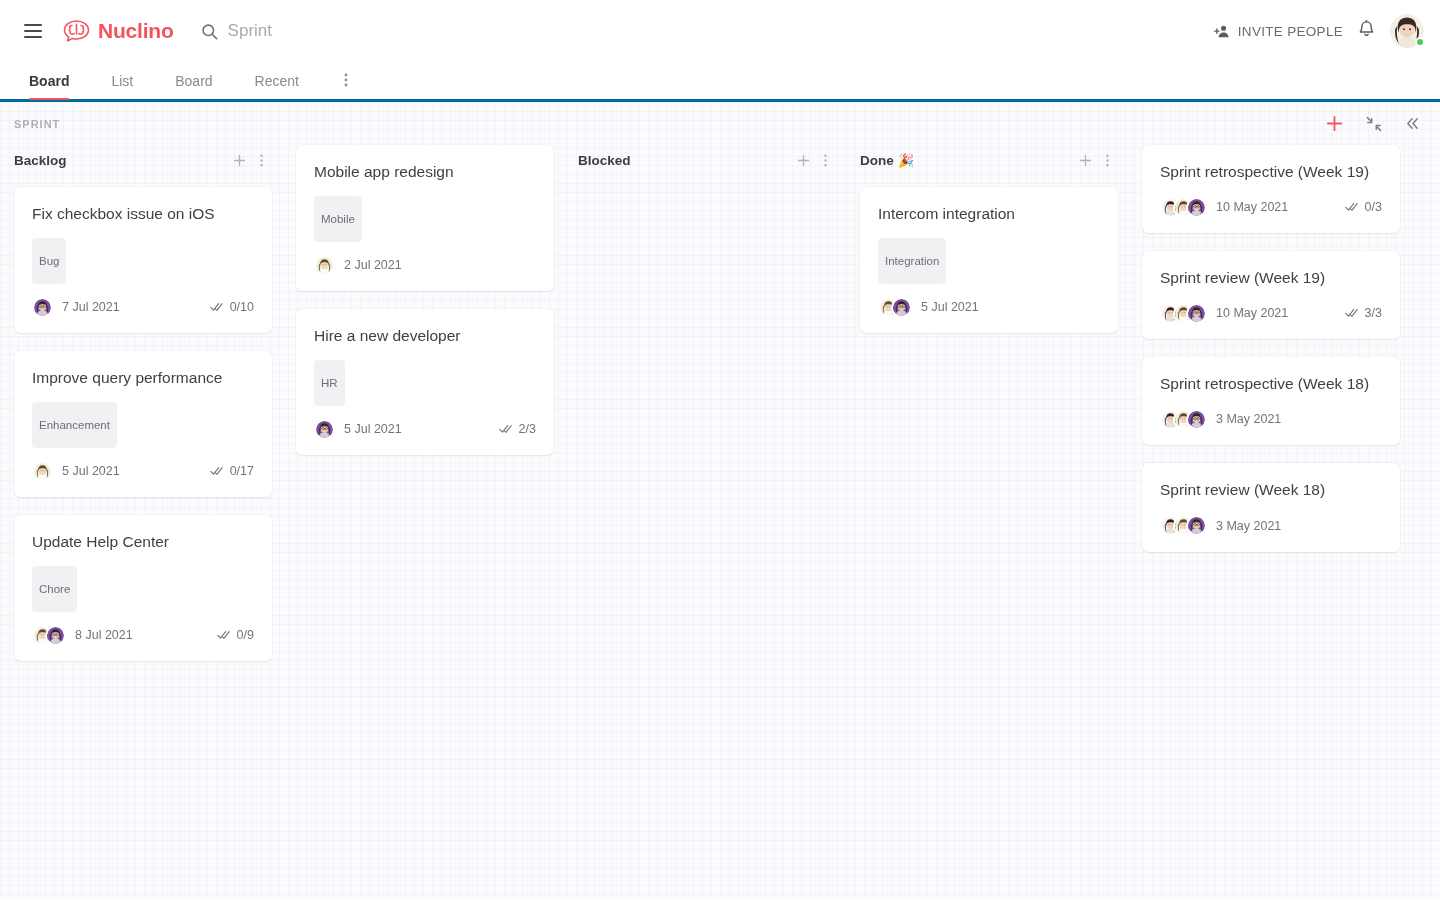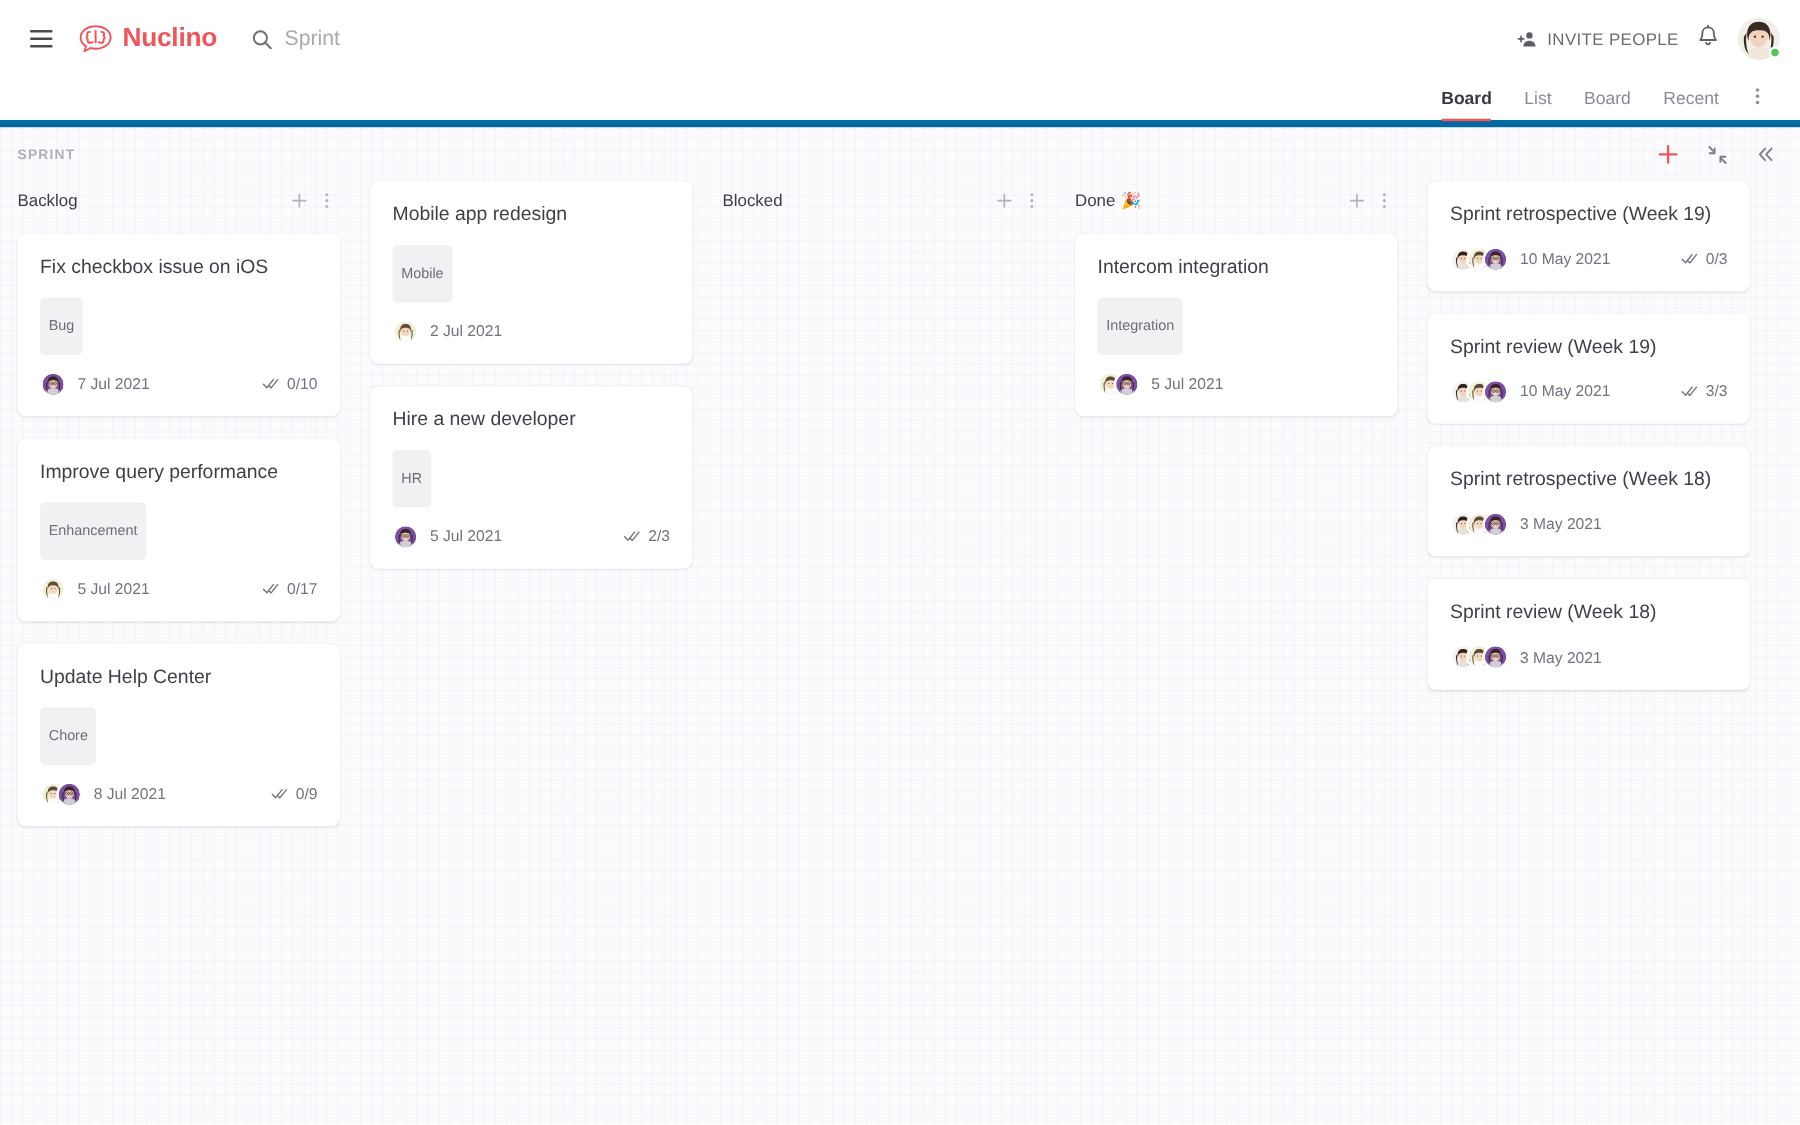--- a/index.html
+++ b/index.html
@@ -55,23 +55,23 @@
   }
   .avatar-top .face { width: 34px; height: 34px; border-radius: 50%; display: block; }
   .status-dot {
     position: absolute; right: -1px; bottom: 1px;
     width: 10px; height: 10px; border-radius: 50%;
     background: #53c653; border: 2px solid #fff;
   }
 
   
   .tabsbar {
-    height: 40px; display: flex; align-items: flex-end; gap: 0;
+    height: 40px; display: flex; align-items: flex-end; gap: 16px;
     padding: 0 16px; background: #fff;
-    border-bottom: 6px solid #0369a1; position: relative; justify-content: flex-end;
+    border-bottom: 3px solid #0369a1; position: relative;
   }
   .tab {
     font-size: 14px; color: #8a8a94; padding: 0 13px 11px 13px;
     cursor: pointer; position: relative; line-height: 1;
   }
   .tab.active { color: #39393f; font-weight: bold; }
   .tab.active::after {
     content: ""; position: absolute; left: 13px; right: 13px; bottom: -1px;
     height: 2.5px; background: #f2545b; border-radius: 2px;
   }
@@ -103,21 +103,21 @@
 
   .columns {
     display: flex; gap: 24px; padding: 0 14px;
     align-items: flex-start;
   }
   .col { width: 258px; flex: none; }
   .col-head {
     display: flex; align-items: center; height: 30px; margin-bottom: 12px;
   }
   .col-title {
-    font-size: 13.5px; font-weight: normal; color: #3c3c44; flex: 1;
+    font-size: 13.5px; font-weight: bold; color: #3c3c44; flex: 1;
     display: flex; align-items: center; gap: 5px;
   }
   .col-emoji { font-size: 13px; }
   .col-add, .col-more {
     width: 22px; height: 22px; display:flex; align-items:center; justify-content:center;
     cursor: pointer; color: #b2b2bb;
   }
 
   .cards { display: flex; flex-direction: column; gap: 18px; }
   .card {

